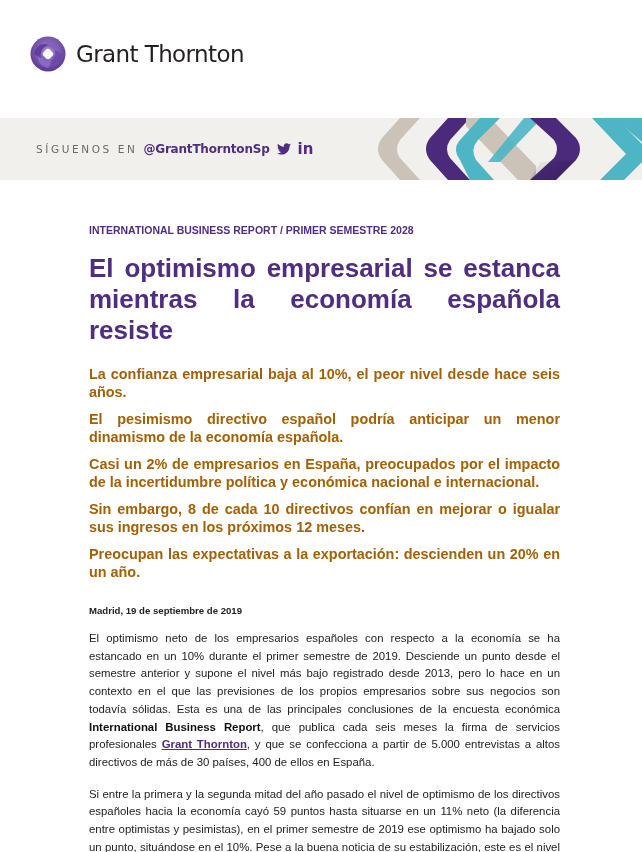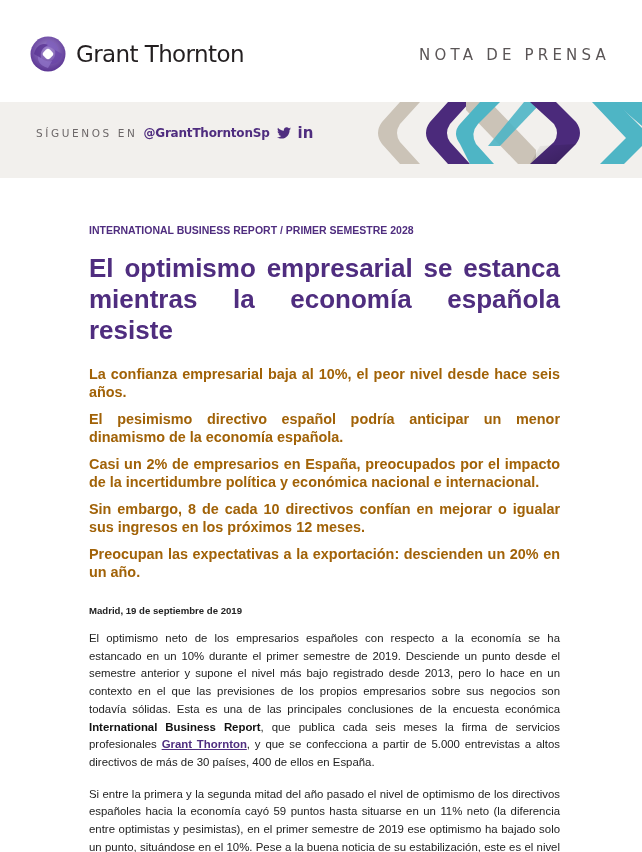--- a/index.html
+++ b/index.html
@@ -15,21 +15,21 @@
   .logo-text {
     margin-left: 10px; font-size: 23px; letter-spacing: -0.6px; color: #231f20;
     font-family: "DejaVu Sans", sans-serif; font-weight: normal;
   }
   .nota {
     position: absolute; right: 32px; top: 46px;
     font-size: 15px; letter-spacing: 4.2px; color: #5a5556;
     font-family: "DejaVu Sans", sans-serif; font-weight: normal;
   }
   .band {
-    position: absolute; left: 0; top: 102px; width: 642px; height: 76px;
+    position: absolute; left: 0; top: 118px; width: 642px; height: 62px;
     background: #f2f0ed; overflow: hidden;
   }
   .follow {
     position: absolute; left: 36px; top: 22px; display: flex; align-items: center;
     font-family: "DejaVu Sans", sans-serif;
   }
   .follow-label { font-size: 10.5px; letter-spacing: 2.6px; color: #6d6869; }
   .follow-handle { font-size: 12px; color: #4f2d7f; font-weight: bold; margin-left: 6px; letter-spacing: -0.2px; }
   .follow-icon { margin-left: 7px; color: #4f2d7f; font-weight: bold; font-size: 15px; display: inline-flex; align-items: center; }
   .band-art { position: absolute; left: 360px; top: 0; width: 282px; height: 62px; }
@@ -71,21 +71,20 @@
       </defs>
       <circle cx="18" cy="18" r="17.5" fill="url(#lg)"></circle>
       <path d="M18 4 C26 6 30 12 27 18 C24 12 20 10 14 11 Z" fill="#7e5fbb" opacity="0.8"></path>
       <path d="M32 18 C30 26 24 30 18 27 C24 24 26 20 25 14 Z" fill="#6a45a8" opacity="0.8"></path>
       <path d="M18 32 C10 30 6 24 9 18 C12 24 16 26 22 25 Z" fill="#8d70c6" opacity="0.8"></path>
       <path d="M4 18 C6 10 12 6 18 9 C12 12 10 16 11 22 Z" fill="#5a3494" opacity="0.8"></path>
       <rect x="13.5" y="13.5" width="9" height="9" rx="3" transform="rotate(45 18 18)" fill="#ffffff"></rect>
     </svg>
     <span class="logo-text">Grant Thornton</span>
   </div>
-  <div class="nota">NOTA DE PRENSA</div>
 </div>
 
 <div class="band">
   <div class="follow">
     <span class="follow-label">SÍGUENOS EN</span>
     <span class="follow-handle">@GrantThorntonSp</span>
     <span class="follow-icon">
       <svg width="14" height="12" viewBox="0 0 24 20">
           <path fill="#4f2d7f" d="M24 2.4c-.9.4-1.8.6-2.8.8 1-.6 1.8-1.6 2.2-2.7-1 .6-2 1-3.1 1.2C19.3.7 18 0 16.6 0c-2.7 0-4.9 2.2-4.9 4.9 0 .4 0 .8.1 1.1C7.7 5.8 4.1 3.9 1.7.9c-.4.7-.7 1.6-.7 2.5 0 1.7.9 3.2 2.2 4.1-.8 0-1.6-.2-2.2-.6v.1c0 2.4 1.7 4.4 3.9 4.8-.4.1-.8.2-1.3.2-.3 0-.6 0-.9-.1.6 2 2.4 3.4 4.6 3.4-1.7 1.3-3.8 2.1-6.1 2.1-.4 0-.8 0-1.2-.1 2.2 1.4 4.8 2.2 7.5 2.2 9.1 0 14-7.5 14-14v-.6c1-.7 1.8-1.6 2.5-2.5z"></path>
         </svg>

